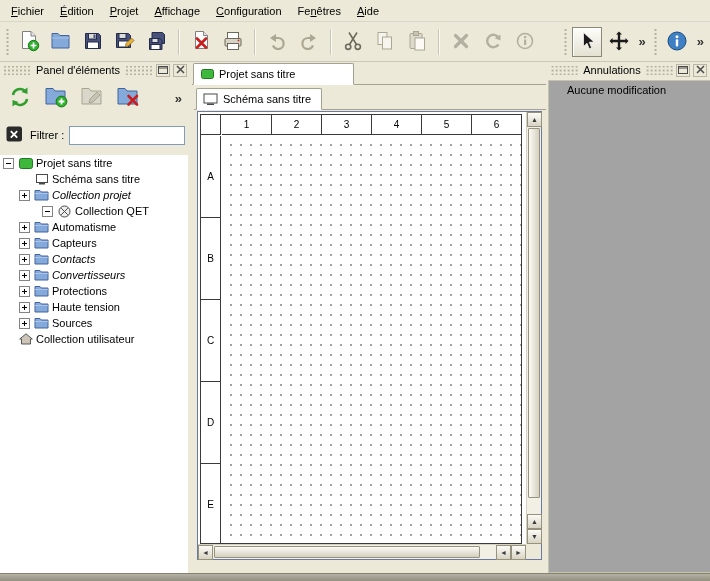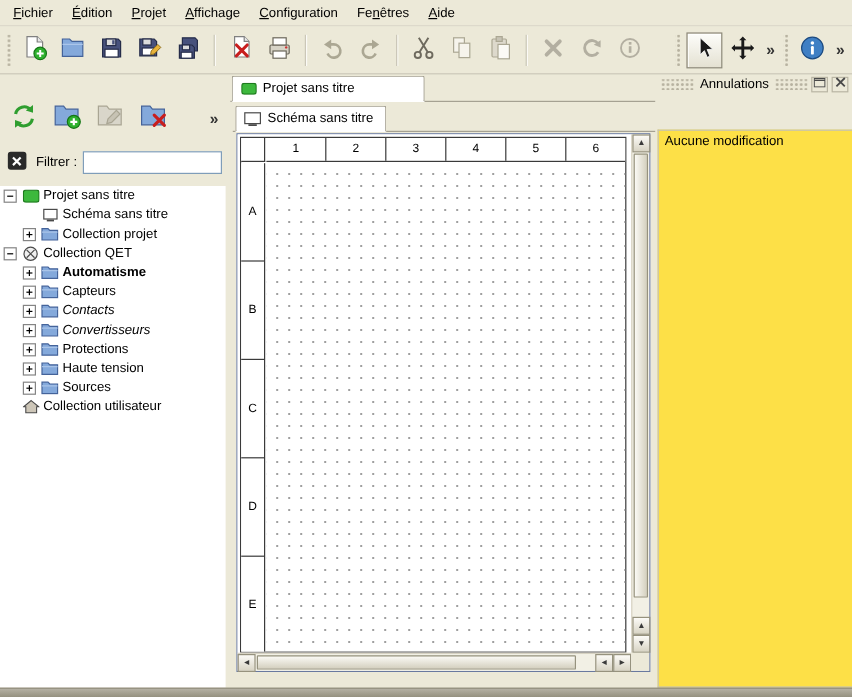--- a/index.html
+++ b/index.html
@@ -72,21 +72,21 @@
   .vscroll .sb-btn{left:0;}
   .v-top{top:0;} .v-b1{bottom:15px;} .v-b2{bottom:0;}
   .hscroll .sb-btn{top:0;}
   .h-left{left:0;} .h-r1{right:15px;} .h-r2{right:0;}
   .sb-thumb{position:absolute;border:1px solid #96927e;border-radius:1px;}
   .v-thumb{left:1px;right:1px;top:16px;bottom:46px;background:linear-gradient(90deg,#fbfaf5,#d4d0bf);}
   .h-thumb{top:1px;bottom:1px;left:16px;right:46px;background:linear-gradient(#fbfaf5,#d4d0bf);}
 
   
   .right-dock{position:absolute;left:548px;top:62px;right:0;bottom:8px;}
-  .undo-list{position:absolute;left:0;top:18px;right:0;bottom:0;background:#fde047;border:1px solid #c6c2b2;border-right:none;padding:2px 3px;margin-top:28px;}
+  .undo-list{position:absolute;left:0;top:18px;right:0;bottom:0;background:#a3a3a3;border:1px solid #c6c2b2;border-right:none;padding:2px 16px;}
   .undo-item{padding:1px 2px;white-space:nowrap;}
 
   .statusbar{position:absolute;left:0;right:0;bottom:0;height:8px;background:linear-gradient(#b5b1a4,#94907f);border-top:1px solid #85816f;}
 </style>
 </head>
 <body>
 
 <div class="app">
 
   <div class="menubar">
@@ -266,20 +266,36 @@
         <span><svg width="22" height="22" viewBox="0 0 22 22">
             <circle cx="11" cy="11" r="9" fill="#3f7fc4" stroke="#1c4a80"></circle>
             <circle cx="11" cy="6.8" r="1.5" fill="#fff"></circle>
             <rect x="9.8" y="9.3" width="2.4" height="7.2" rx="1" fill="#fff"></rect>
           </svg></span>
       </button>
     <span class="overflow">»</span>
   </div>
 
   <div class="left-dock">
+    <div class="dock-title">
+      <div class="dock-grip grip-dots"></div>
+      <span class="dock-label">Panel d'éléments</span>
+      <div class="dock-grip grip-dots"></div>
+      <button class="dock-btn">
+          <span><svg width="10" height="9" viewBox="0 0 10 9">
+              <rect x="0.5" y="1.5" width="9" height="7" fill="none" stroke="#4a4a4a"></rect>
+              <path d="M0.5 3 H9.5" stroke="#4a4a4a"></path>
+            </svg></span>
+        </button>
+      <button class="dock-btn">
+          <span><svg width="9" height="9" viewBox="0 0 9 9">
+              <path d="M1 1 L8 8 M8 1 L1 8" stroke="#4a4a4a" stroke-width="1.5"></path>
+            </svg></span>
+        </button>
+    </div>
 
     <div class="panel-toolbar">
       <button class="pt-btn">
           <span><svg width="24" height="24" viewBox="0 0 24 24">
               <path d="M5 10 A7.2 7.2 0 0 1 17.5 6.5" fill="none" stroke="#2f9e2f" stroke-width="2.6"></path>
               <path d="M19.5 2.5 L19.5 9 L13.5 7 Z" fill="#2f9e2f"></path>
               <path d="M19 14 A7.2 7.2 0 0 1 6.5 17.5" fill="none" stroke="#2f9e2f" stroke-width="2.6"></path>
               <path d="M4.5 21.5 L4.5 15 L10.5 17 Z" fill="#2f9e2f"></path>
             </svg></span>
         </button>
@@ -329,41 +345,41 @@
         <div class="tree-row" style="padding-left: 19px;">
           <span class="exp none"></span>
           <span class="tree-icon">
             <svg width="14" height="12" viewBox="0 0 14 12">
               <rect x="1.5" y="1.5" width="11" height="8" fill="#fff" stroke="#4a4a4a"></rect>
               <rect x="4" y="10" width="6" height="1.5" fill="#4a4a4a"></rect>
             </svg>
           </span>
           <span class="tree-label">Schéma sans titre</span>
         </div>
-        <div class="tree-row" style="padding-left: 19px;">
+        <div class="tree-row" style="padding-left: 19px; font-style: italic;">
           <span class="exp plus"></span>
           <span class="tree-icon">
             <svg width="15" height="12" viewBox="0 0 15 12">
               <path d="M1 3 L1 1.5 L6 1.5 L7.5 3 L14 3 L14 11 L1 11 Z" fill="#84a9db" stroke="#44639a"></path>
               <path d="M1 4.5 L14 4.5" stroke="#a9c4e8"></path>
             </svg>
           </span>
           <span class="tree-label">Collection projet</span>
         </div>
-        <div class="tree-row" style="padding-left: 3px;">
+        <div class="tree-row" style="padding-left: 3px; justify-content: center;">
           <span class="exp minus"></span>
           <span class="tree-icon">
             <svg width="13" height="13" viewBox="0 0 13 13">
               <circle cx="6.5" cy="6.5" r="5.5" fill="#efefef" stroke="#4a4a4a"></circle>
               <path d="M3.2 3.2 L9.8 9.8 M9.8 3.2 L3.2 9.8" stroke="#4a4a4a"></path>
             </svg>
           </span>
           <span class="tree-label">Collection QET</span>
         </div>
-        <div class="tree-row" style="padding-left: 19px; font-weight: bold;">
+        <div class="tree-row" style="padding-left: 19px;">
           <span class="exp plus"></span>
           <span class="tree-icon">
             <svg width="15" height="12" viewBox="0 0 15 12">
               <path d="M1 3 L1 1.5 L6 1.5 L7.5 3 L14 3 L14 11 L1 11 Z" fill="#84a9db" stroke="#44639a"></path>
               <path d="M1 4.5 L14 4.5" stroke="#a9c4e8"></path>
             </svg>
           </span>
           <span class="tree-label">Automatisme</span>
         </div>
         <div class="tree-row" style="padding-left: 19px;">

